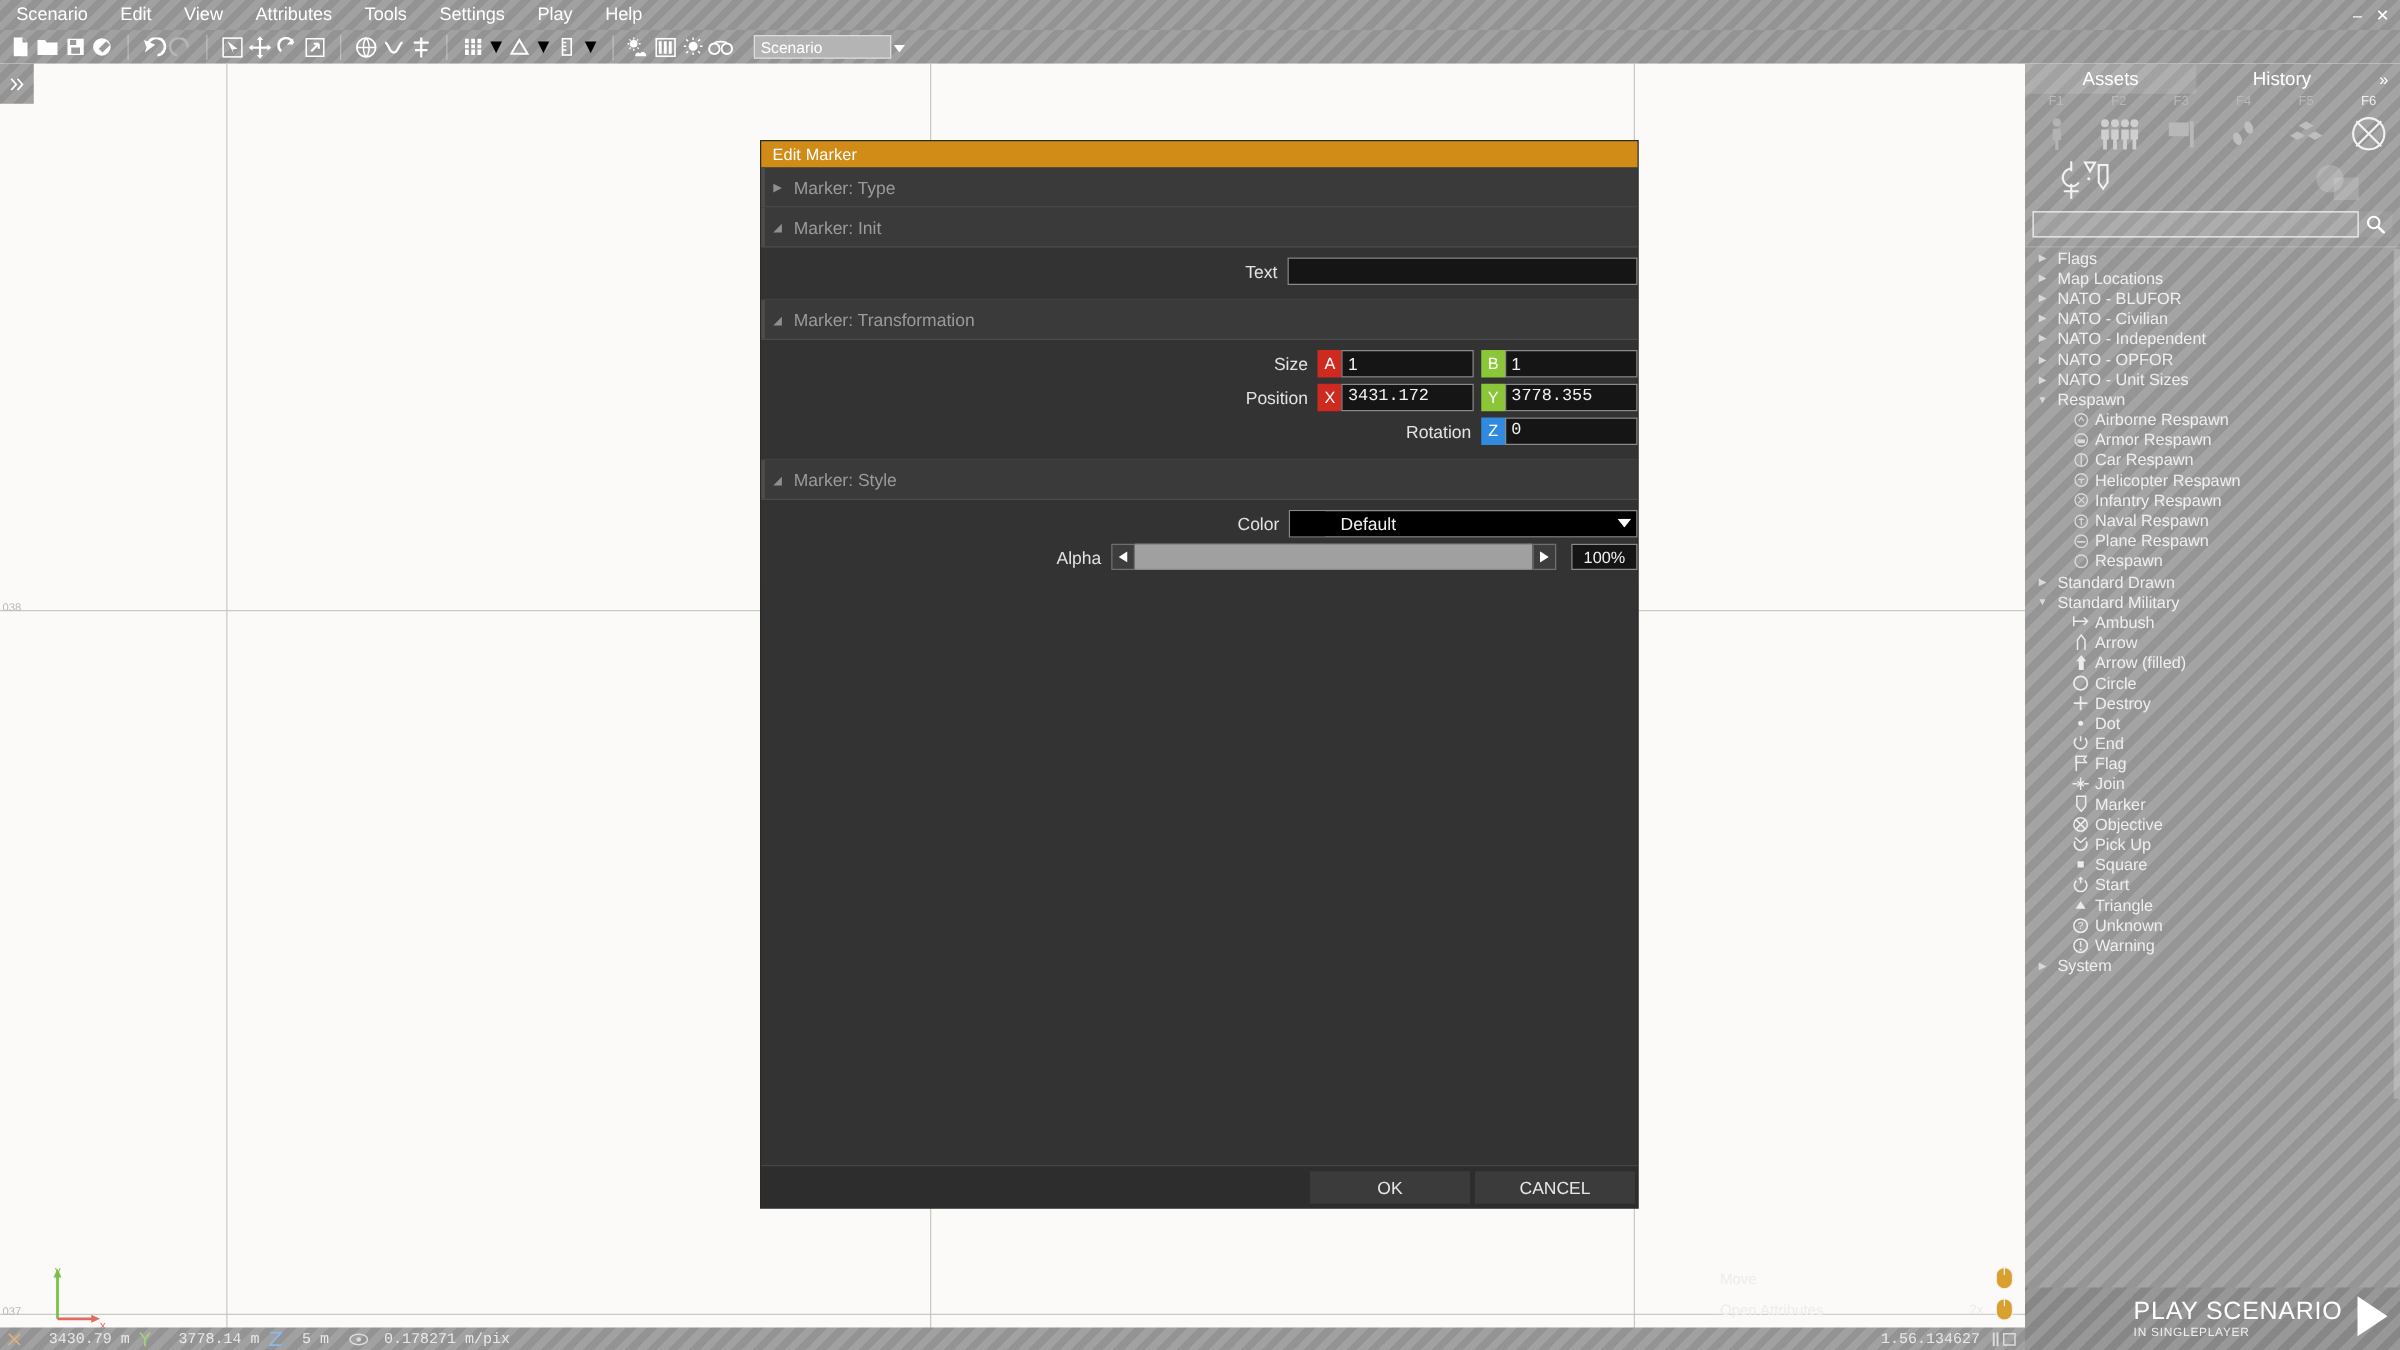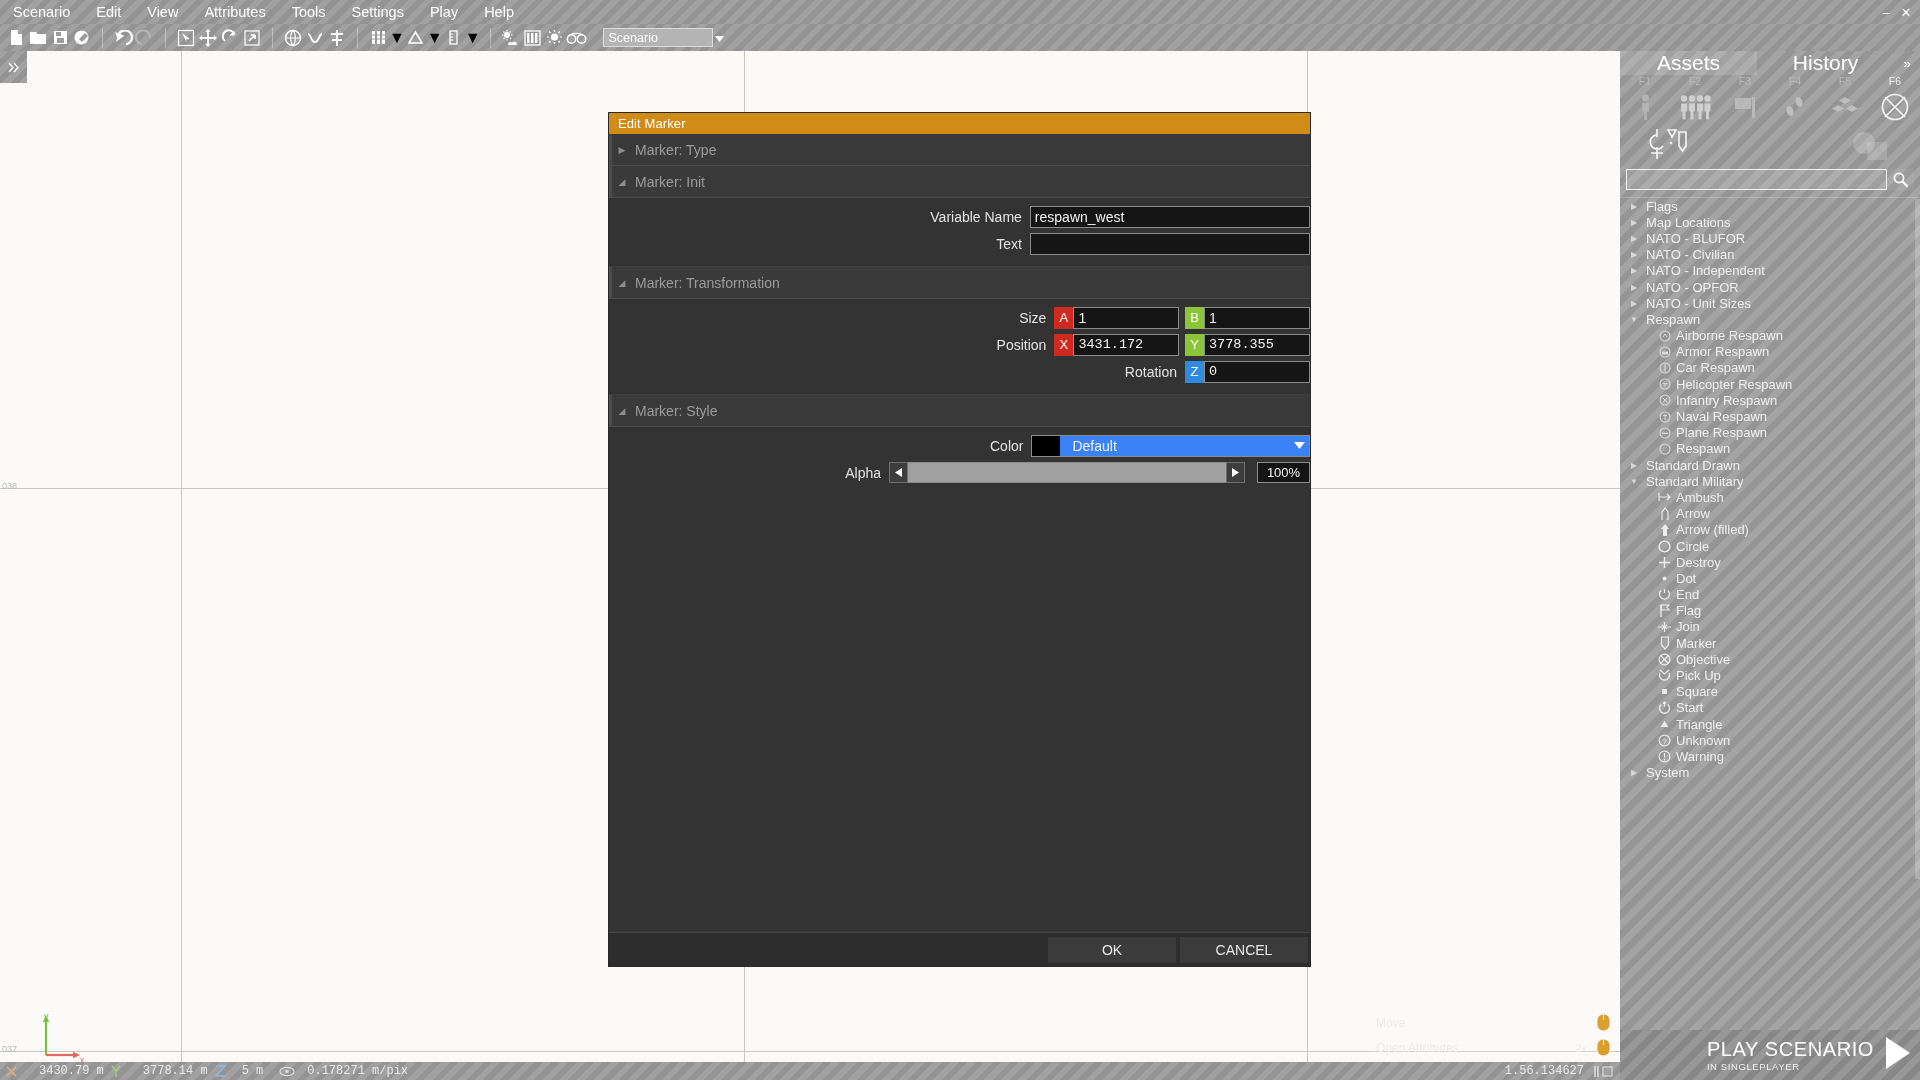--- a/index.html
+++ b/index.html
@@ -128,21 +128,21 @@
     font-size: 13px; color: #fff; font-family: "Liberation Sans", sans-serif;
   }
   .axis-x { background: #cf2a20; }
   .axis-y { background: #8ac637; }
   .axis-z { background: #2f8ae0; }
   .vin { width: 106px; }
   .gap { width: 8px; }
 
   
   #color-combo {
-    width: 417px; height: 22px; background: #3b82f6; border: 1px solid #8b8b8b;
+    width: 417px; height: 22px; background: #000000; border: 1px solid #8b8b8b;
     display: flex; align-items: center; position: relative;
   }
   #color-swatch { width: 28px; height: 20px; background: #000; }
   #color-label { font-size: 14px; color: #f2f2f2; padding-left: 12px; }
   #color-arrow {
     position: absolute; right: 4px; top: 0; height: 20px;
     display: flex; align-items: center; color: #fff; font-size: 9px;
   }
 
   
@@ -178,21 +178,21 @@
     position: absolute; right: 0; top: 51px; width: 300px; height: 1015px;
     background-color: #9d9d9d;
     background-image: repeating-linear-gradient(
       -45deg,
       rgba(255,255,255,.075) 0 7px,
       rgba(0,0,0,.05) 7px 14px);
   }
   #rp-tabs { display: flex; height: 24px; position: relative; }
   .rp-tab {
     flex: 1; display: flex; align-items: center; justify-content: center;
-    font-size: 21px; color: #fff;
+    font-size: 15px; color: #fff;
   }
   .rp-tab.active { background: rgba(255,255,255,.13); }
   #rp-expand { width: 26px; display: flex; align-items: center; justify-content: center; color: #fff; font-size: 13px; }
 
   #rp-fkeys { display: flex; height: 14px; }
   #rp-fkeys div { flex: 1; text-align: center; font-size: 10.5px; color: #b9b9b9; }
   #rp-fkeys div.on { color: #efefef; }
 
   #rp-icons { display: flex; height: 36px; align-items: center; }
   #rp-icons .slot { flex: 1; display: flex; align-items: center; justify-content: center; }
@@ -479,24 +479,20 @@
       <div class="grp-head">
         <span class="tri">▶</span>
         <span class="lbl">Marker: Type</span>
       </div>
 
       <div class="grp-head">
         <span class="tri">◢</span>
         <span class="lbl">Marker: Init</span>
       </div>
       <div class="grp-body">
-        <div class="row">
-          <div class="rlbl">Variable Name</div>
-          <input class="txtin w-wide" value="respawn_west" style="">
-        </div>
         <div class="row">
           <div class="rlbl">Text</div>
           <input class="txtin w-wide" value="" style="">
         </div>
       </div>
 
       <div class="grp-head">
         <span class="tri">◢</span>
         <span class="lbl">Marker: Transformation</span>
       </div>

